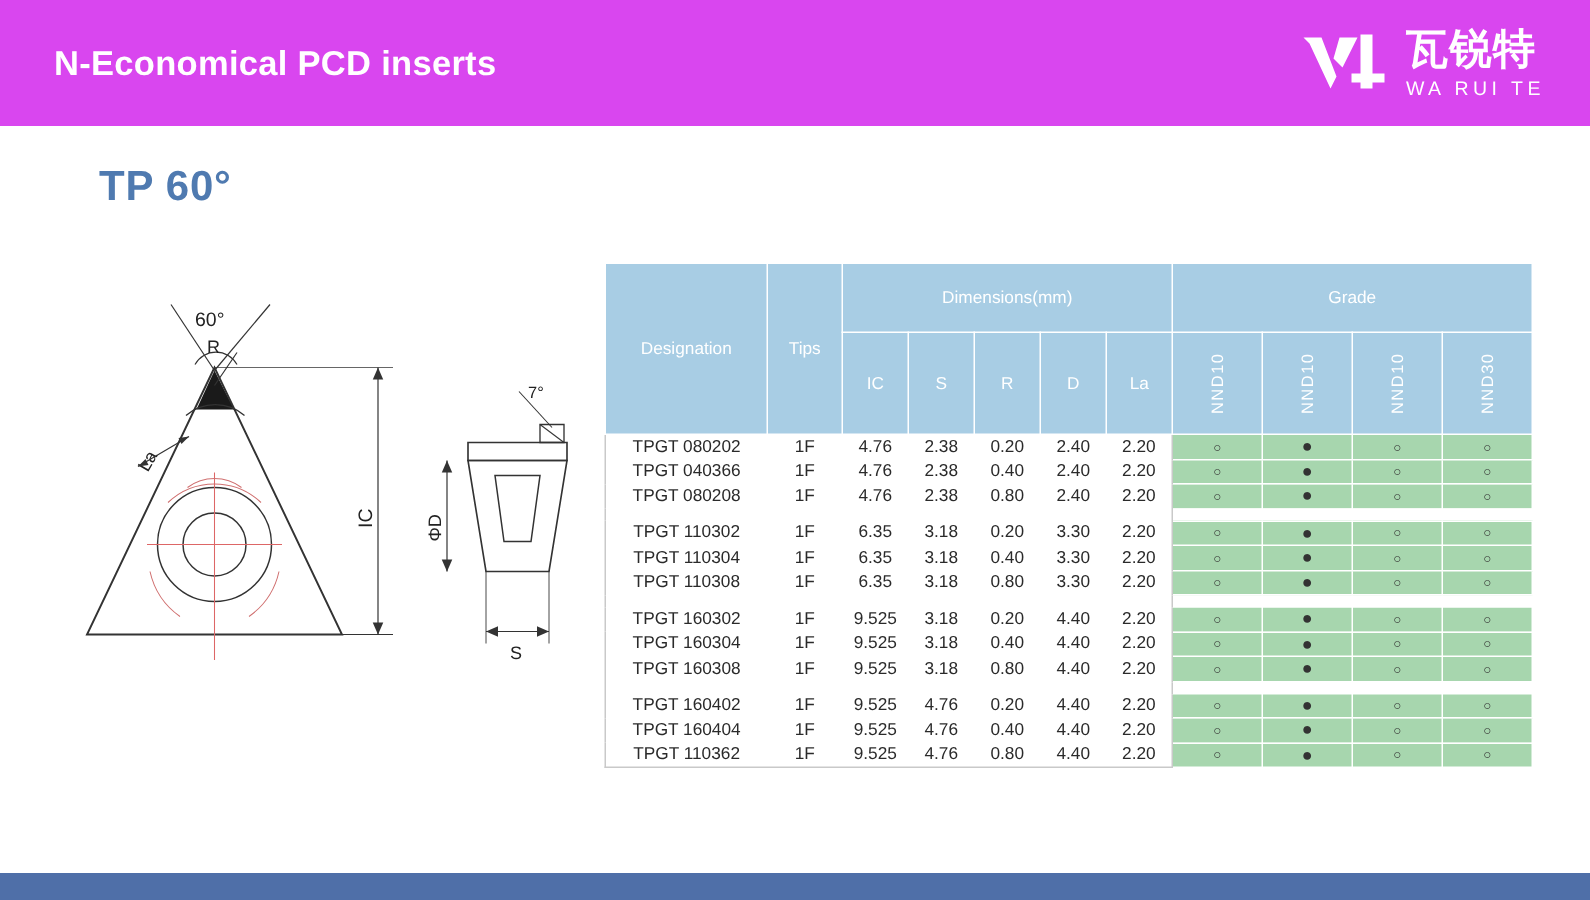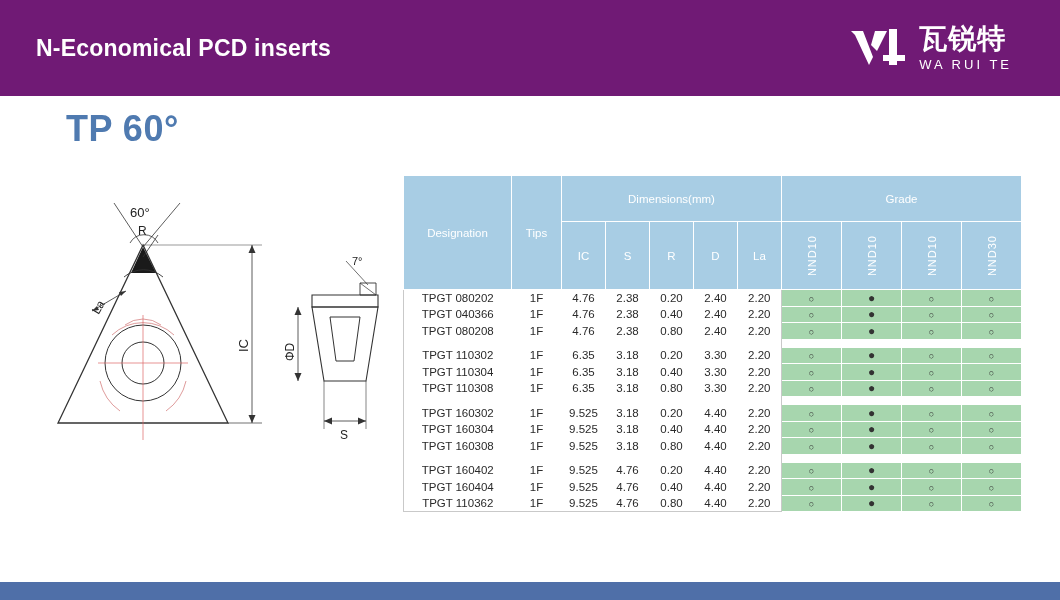--- a/index.html
+++ b/index.html
@@ -11,35 +11,35 @@
     overflow: hidden;
   }
   .page {
     position: relative;
     width: 1060px; height: 600px;
     background: #ffffff;
   }
   
   .header {
     position: absolute; left: 0; top: 0;
-    width: 1060px; height: 96px;
-    background: #701a75;
+    width: 1060px; height: 84px;
+    background: #d946ef;
     display: flex; align-items: center;
     justify-content: space-between;
   }
   .header-title {
     color: #ffffff;
     font-size: 23px;
     font-weight: bold;
     letter-spacing: 0.2px;
     margin-left: 36px;
   }
   .logo-block {
     display: flex; align-items: center;
-    margin-right: 48px;
+    margin-right: 30px;
     gap: 8px;
   }
   .logo-mark { width: 64px; height: 42px; }
   .logo-cn {
     color: #ffffff;
     font-size: 28px;
     font-weight: bold;
     letter-spacing: 1px;
     line-height: 1;
   }
@@ -49,21 +49,21 @@
     letter-spacing: 3px;
     line-height: 1;
     margin-top: 5px;
   }
   .logo-text-col { display: flex; flex-direction: column; align-items: flex-start; }
   
   .page-title {
     position: absolute;
     left: 66px; top: 108px;
     color: #4f7ab0;
-    font-size: 36px;
+    font-size: 28px;
     font-weight: bold;
     letter-spacing: 0.5px;
   }
   
   .drawings {
     position: absolute;
     left: 30px; top: 185px;
     width: 360px; height: 290px;
   }
   

